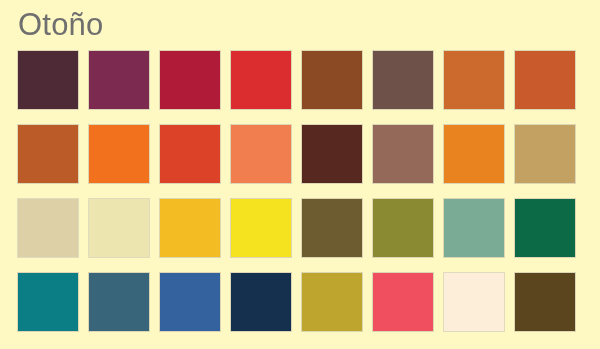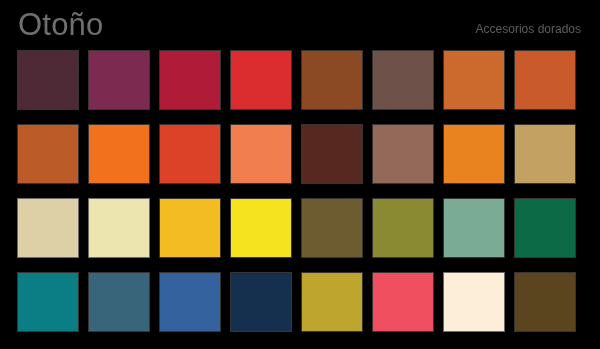--- a/index.html
+++ b/index.html
@@ -10,21 +10,21 @@
     width: 600px;
     height: 349px;
     background: #ffffff;
     font-family: "Liberation Sans", sans-serif;
     overflow: hidden;
   }
   .palette-board {
     position: relative;
     width: 600px;
     height: 349px;
-    background: #000000;
+    background: #fef9c3;
     box-sizing: border-box;
   }
   .header-row {
     position: absolute;
     left: 0;
     top: 0;
     width: 600px;
     height: 48px;
   }
   .palette-title {
@@ -76,21 +76,20 @@
     box-shadow: 0 0 0 1px rgba(200,195,185,0.55);
   }
 </style>
 </head>
 <body style="background-color: rgb(255, 255, 255);">
 
 <div class="palette-board">
 
   <div class="header-row">
     <div class="palette-title" style="color: rgb(111, 111, 111);">Otoño</div>
-    <div class="palette-note" style="color: rgb(94, 94, 94);">Accesorios dorados</div>
   </div>
 
   <div class="swatch-grid">
 
     <div class="swatch-row">
       <div class="swatch" style="background-color: rgb(78, 41, 54);"></div>
       <div class="swatch" style="background-color: rgb(124, 42, 80);"></div>
       <div class="swatch" style="background-color: rgb(176, 27, 56);"></div>
       <div class="swatch" style="background-color: rgb(219, 44, 47);"></div>
       <div class="swatch" style="background-color: rgb(140, 74, 36);"></div>

